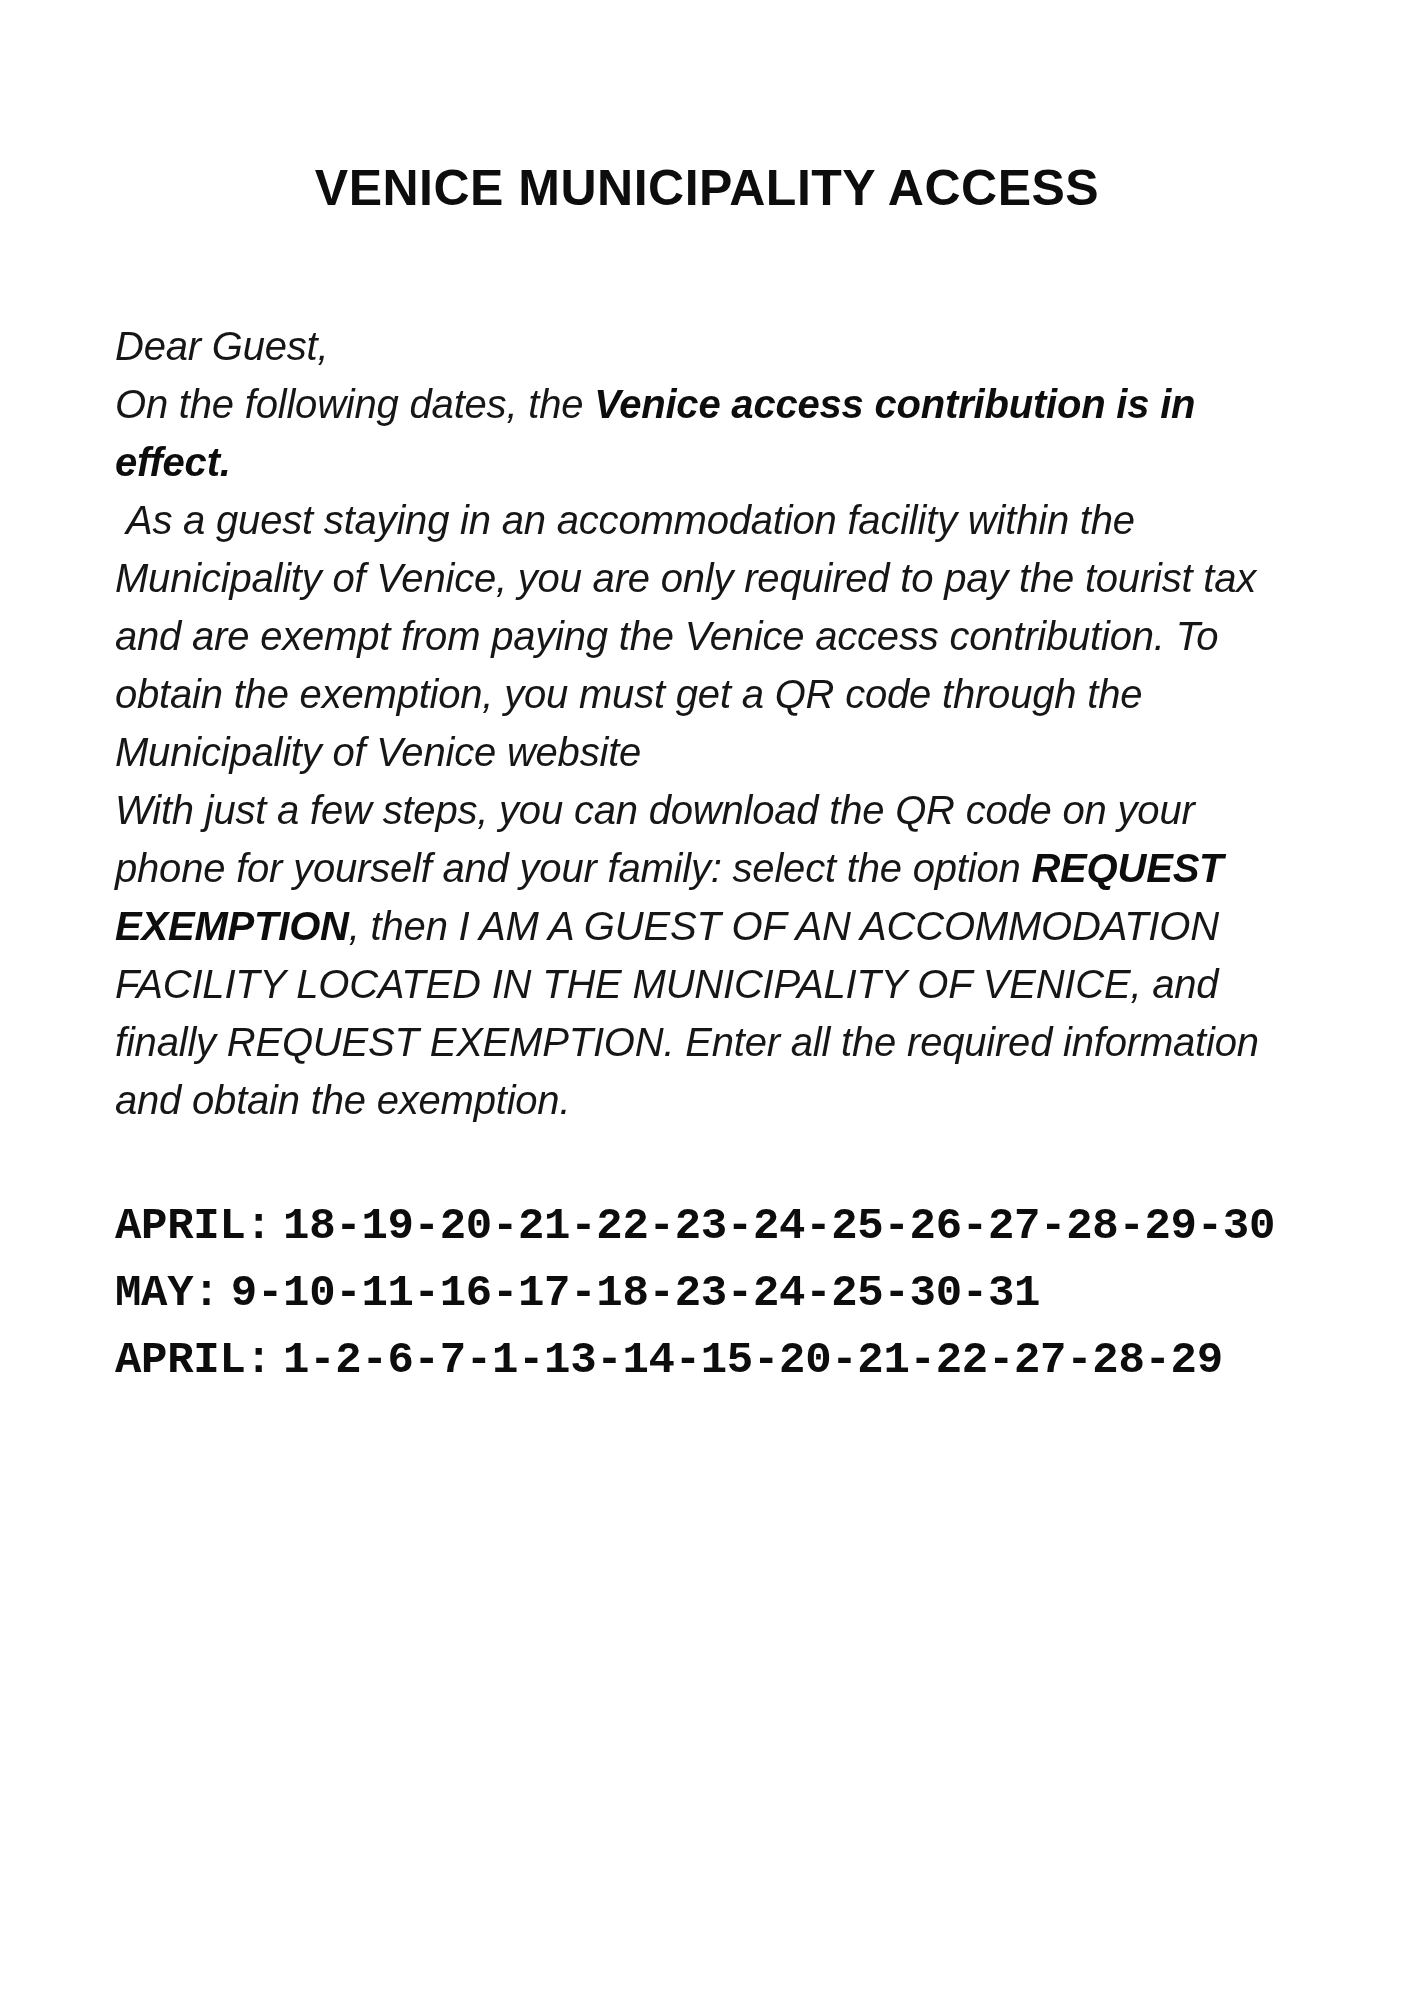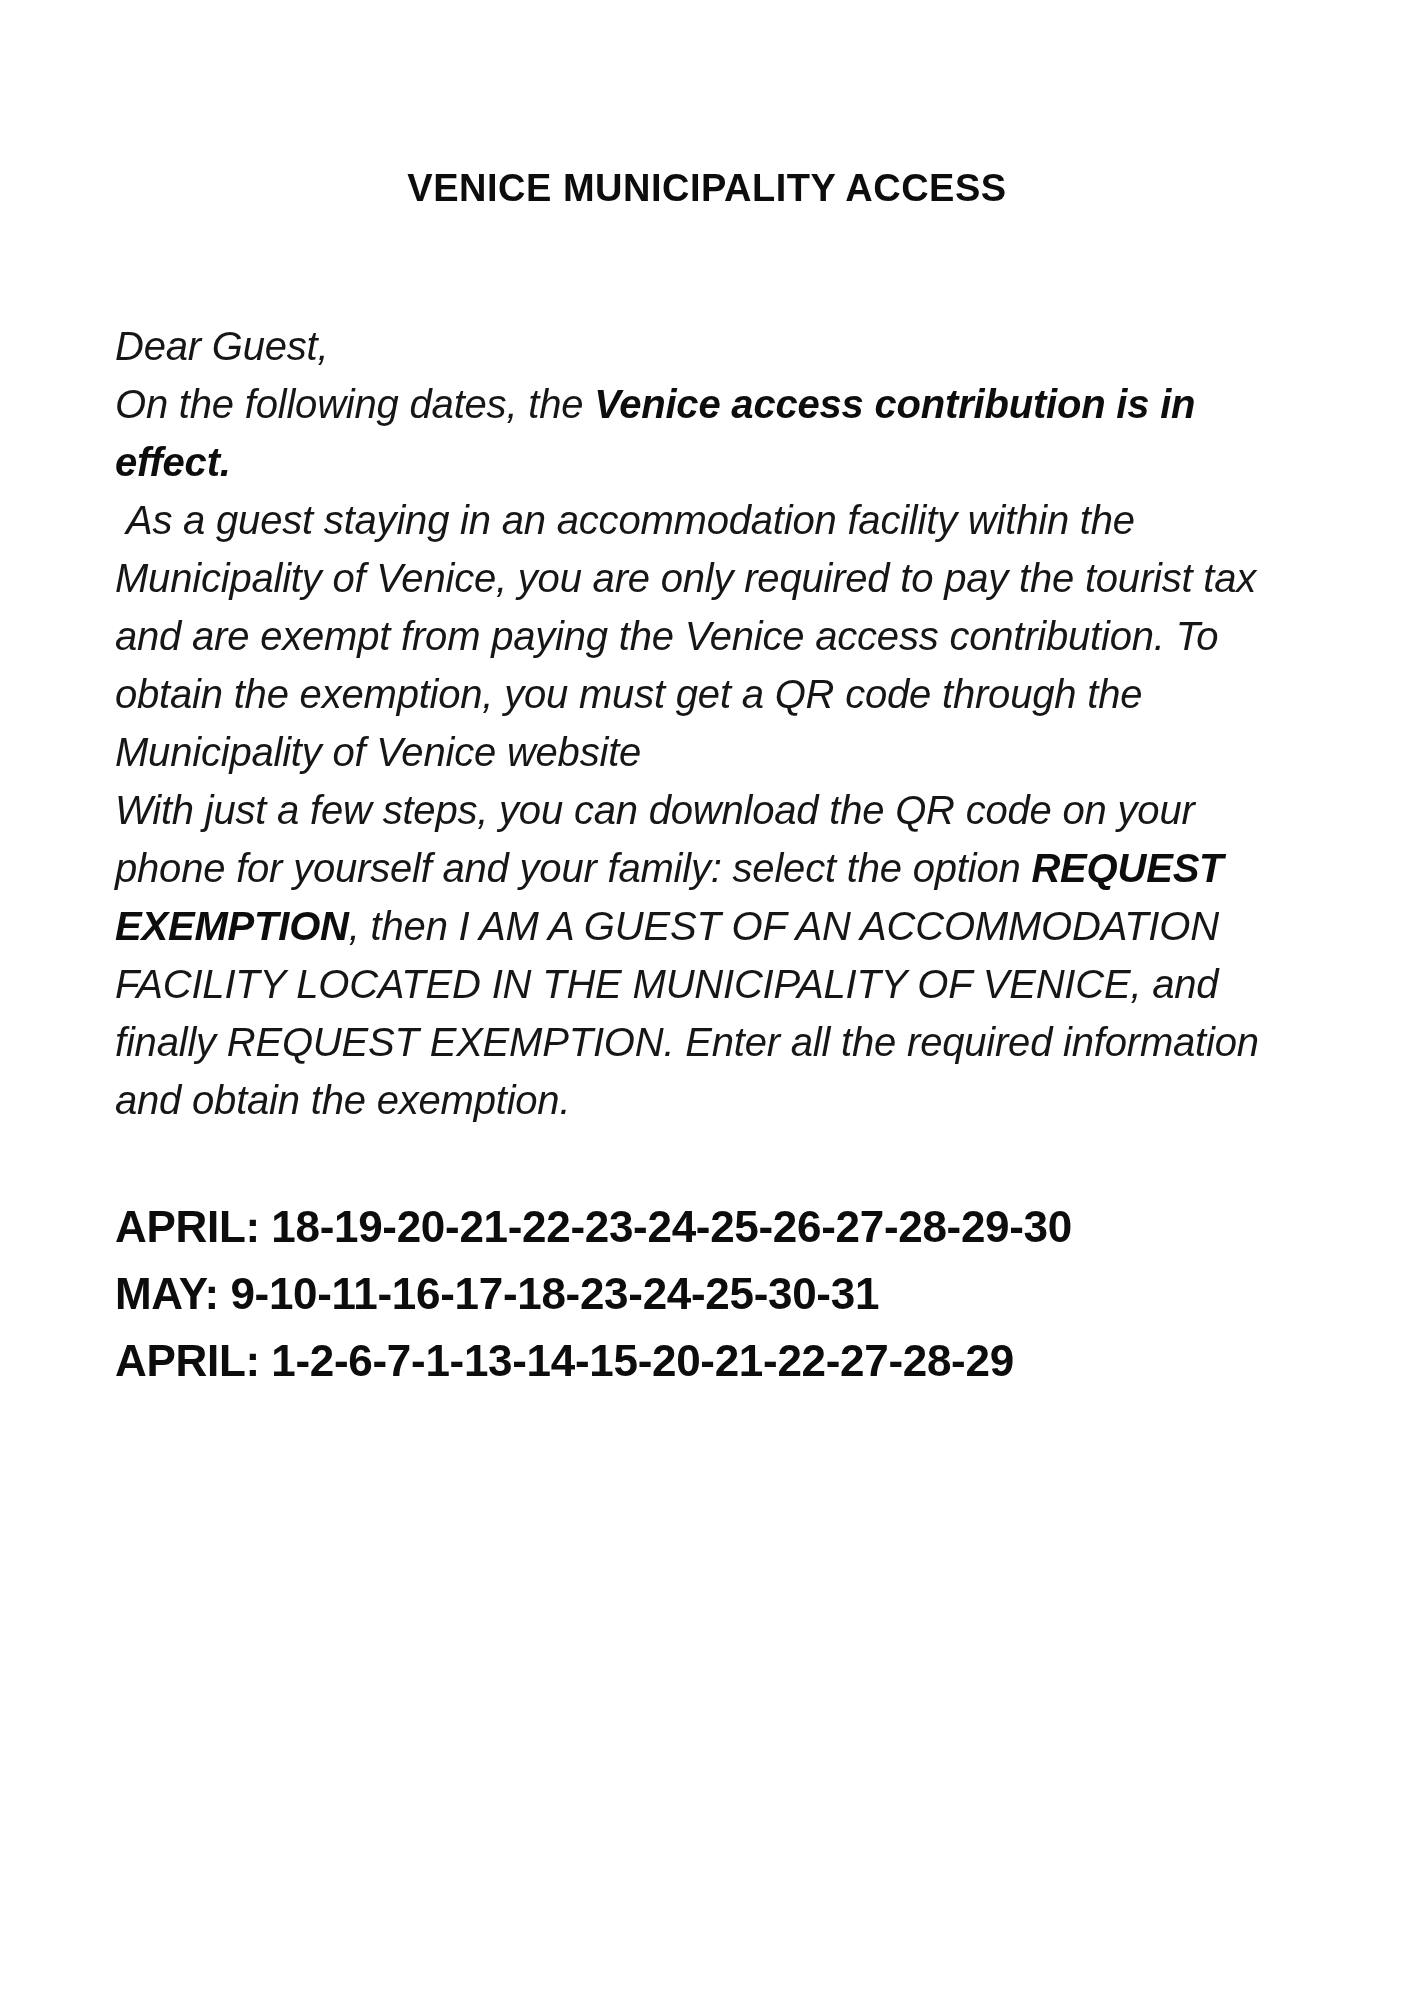--- a/index.html
+++ b/index.html
@@ -15,21 +15,21 @@
     background: #ffffff;
     font-family: "Liberation Sans", sans-serif;
     color: #111111;
     overflow: hidden;
     box-sizing: border-box;
   }
   .doc-title {
     padding-top: 150px;
     text-align: center;
     font-weight: 700;
-    font-size: 38px;
+    font-size: 50px;
     line-height: 77px;
     letter-spacing: 0.5px;
     color: #0d0d0d;
   }
   .doc-body {
     margin: 90px 108px 0 115px;
     font-size: 40px;
     line-height: 58px;
     font-weight: 400;
     letter-spacing: -0.2px;
@@ -47,20 +47,21 @@
   .dates-block {
     margin: 64px 100px 0 115px;
     font-weight: 700;
     font-size: 44px;
     line-height: 67px;
     letter-spacing: -0.3px;
     color: #0d0d0d;
   }
   .date-row {
     white-space: nowrap;
+    font-family: Liberation Mono, monospace;
   }
   .date-days {
     margin-left: 0.26em;
   }
 </style>
 </head>
 <body>
 
 <div class="page">
 

